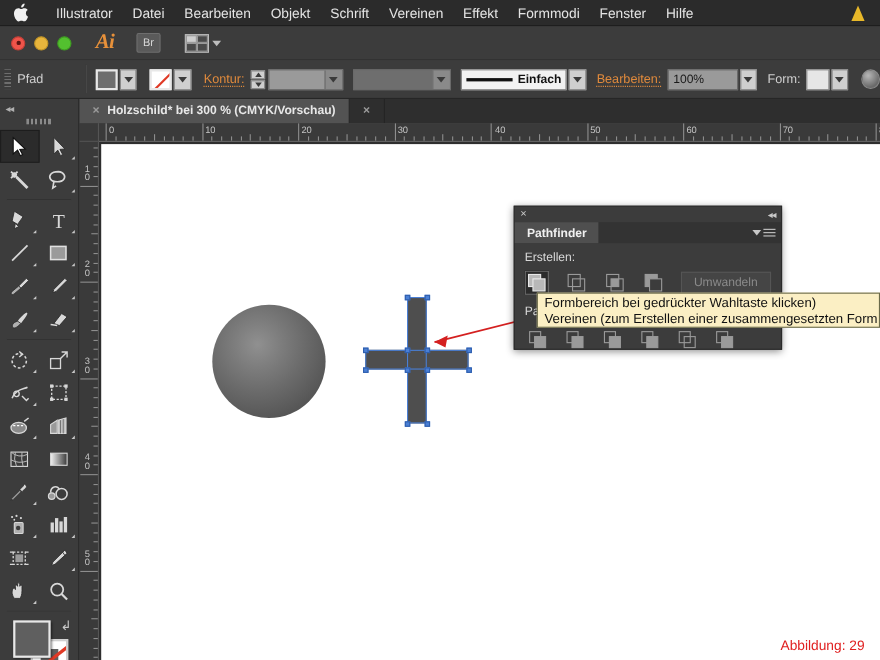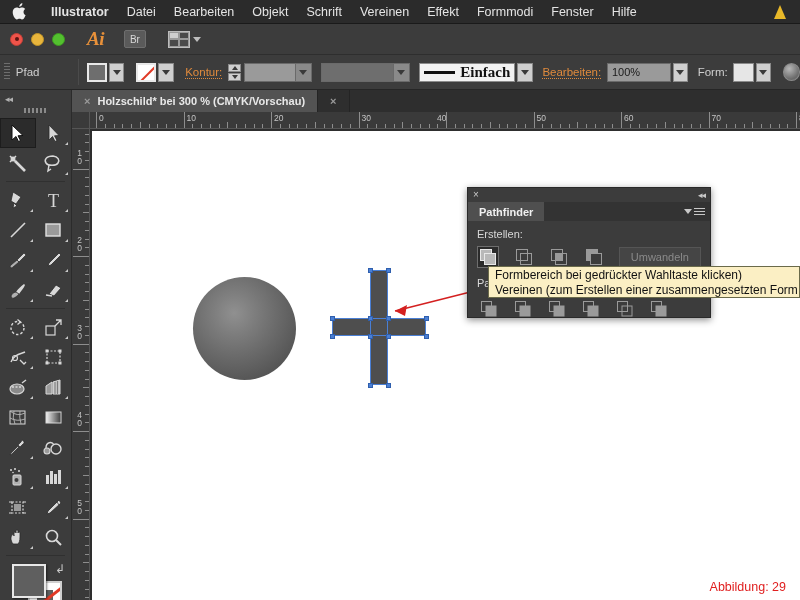--- a/index.html
+++ b/index.html
@@ -18,21 +18,21 @@
     background: #2b2b2b;
     display: flex; align-items: center;
     padding-left: 12px;
     border-bottom: 1px solid #1a1a1a;
   }
   .apple-logo { width: 14px; height: 17px; margin-right: 16px; position: relative; }
   .menu-item {
     color: #e4e4e4; font-size: 12.5px; padding: 0 9px;
     line-height: 24px; cursor: default; white-space: nowrap;
   }
-  .menu-item.app-name { font-weight: bold; }
+  .menu-item.app-name { font-weight: normal; }
   .menubar-right {
     position: absolute; right: 10px; top: 3px; width: 20px; height: 18px;
   }
 
   
   .titlebar {
     position: absolute; top: 24px; left: 0; width: 800px; height: 31px;
     background: #3c3c3c;
     border-bottom: 1px solid #2e2e2e;
     display: flex; align-items: center;
@@ -115,21 +115,21 @@
   }
   .combo .cbtn {
     width:16px;height:17px;background:#8a8a8a;border-left:1px solid #6a6a6a;
     margin-left:auto;display:flex;align-items:center;justify-content:center;
   }
   .stroke-style {
     height:19px; width:96px; background:#f2f2f2; border:1px solid #8a8a8a;
     display:flex;align-items:center;gap:5px;padding:0 4px;
   }
   .stroke-line { width:44px;height:3px;background:#111; }
-  .stroke-style span { font-size:15px;color:#111; font-weight:600;font-family:Liberation Serif, serif; }
+  .stroke-style span { font-size:11px;color:#111; font-weight:600; }
   .opac-field {
     width:66px;height:19px;background:#9a9a9a;border:1px solid #6a6a6a;
     color:#1a1a1a;font-size:11px;display:flex;align-items:center;padding-left:4px;
   }
   .style-sw { width:21px;height:19px;background:#e6e6e6;border:1px solid #8a8a8a; }
   .globe {
     width:18px;height:18px;border-radius:50%;
     background: radial-gradient(circle at 35% 30%, #b8b8b8, #6a6a6a 70%);
     border:1px solid #8a8a8a;
   }
@@ -441,21 +441,21 @@
       <div class="rh-tick" style="left: 277.25px; height: 4px;"></div>
       <div class="rh-tick" style="left: 286px; height: 4px;"></div>
       <div class="rh-tick" style="left: 294.75px; height: 4px;"></div>
       <div class="rh-tick" style="left: 303.5px; height: 4px;"></div>
       <div class="rh-tick" style="left: 312.25px; height: 6px;"></div>
       <div class="rh-tick" style="left: 321px; height: 4px;"></div>
       <div class="rh-tick" style="left: 329.75px; height: 4px;"></div>
       <div class="rh-tick" style="left: 338.5px; height: 4px;"></div>
       <div class="rh-tick" style="left: 347.25px; height: 4px;"></div>
       <div class="rh-tick" style="left: 356px; height: 16px;"></div>
-      <div class="rh-num" style="left: 347px;">40</div>
+      <div class="rh-num" style="left: 360px;">40</div>
       <div class="rh-tick" style="left: 364.75px; height: 4px;"></div>
       <div class="rh-tick" style="left: 373.5px; height: 4px;"></div>
       <div class="rh-tick" style="left: 382.25px; height: 4px;"></div>
       <div class="rh-tick" style="left: 391px; height: 4px;"></div>
       <div class="rh-tick" style="left: 399.75px; height: 6px;"></div>
       <div class="rh-tick" style="left: 408.5px; height: 4px;"></div>
       <div class="rh-tick" style="left: 417.25px; height: 4px;"></div>
       <div class="rh-tick" style="left: 426px; height: 4px;"></div>
       <div class="rh-tick" style="left: 434.75px; height: 4px;"></div>
       <div class="rh-tick" style="left: 443.5px; height: 16px;"></div>

